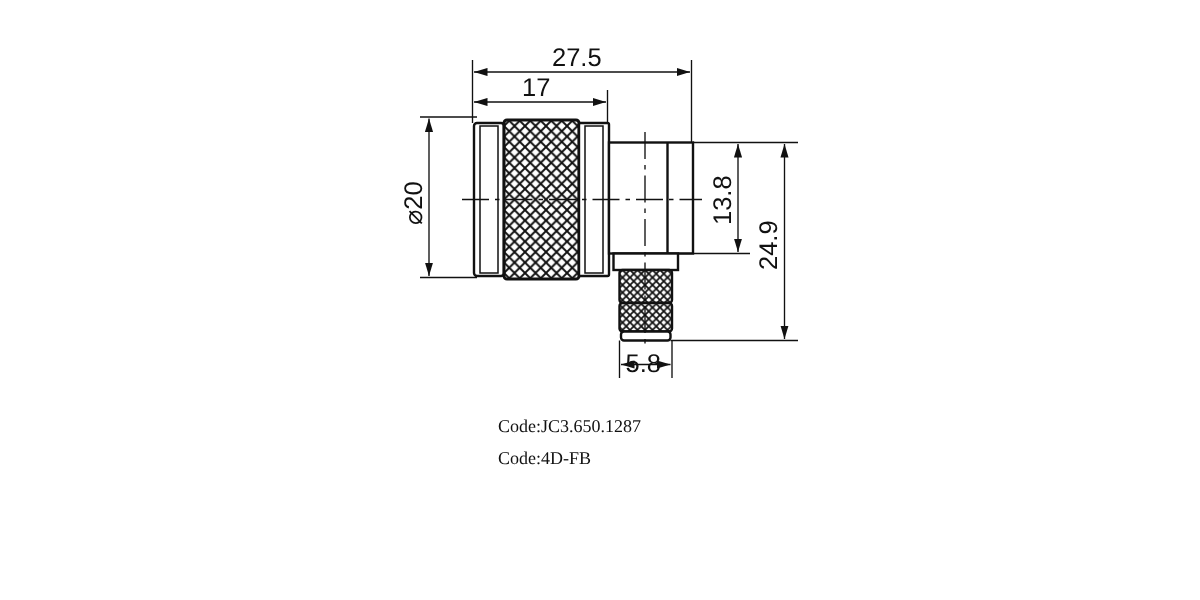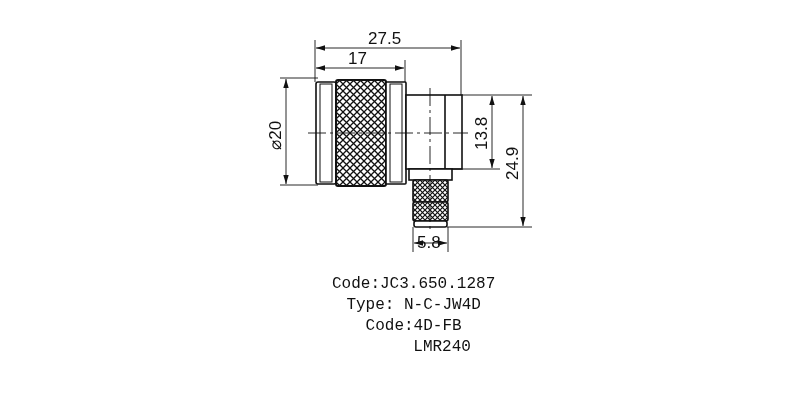--- a/index.html
+++ b/index.html
@@ -1,19 +1,19 @@
 <!DOCTYPE html>
 <html><head>
   <meta charset="utf-8">
   <style>
     html, body { margin: 0; padding: 0; background: #ffffff; }
     body { width: 800px; height: 400px; position: relative; overflow: hidden; font-family: "Liberation Sans", sans-serif; }
     #drawing { position: absolute; left: 0; top: 0; width: 800px; height: 400px; }
     .dimtext { font-family: "Liberation Sans", sans-serif; font-size: 17px; fill: #111; }
-    .spec { position: absolute; left: 332px; font-family: Liberation Mono, monospace; font-size: 16px; color: #111; line-height: 21px; text-align: center; }
+    .spec { position: absolute; left: 332px; font-family: Liberation Serif, serif; font-size: 12px; color: #111; line-height: 21px; }
     .spec-line { white-space: pre; }
   </style>
 </head>
 <body>
 
 <svg id="drawing" viewBox="0 0 800 400" xmlns="http://www.w3.org/2000/svg">
   <defs>
     <pattern id="knurl" width="7" height="7" patternUnits="userSpaceOnUse">
       <rect width="7" height="7" fill="#fff"></rect>
       <path d="M0 0 L7 7 M7 0 L0 7" stroke="#111" stroke-width="1.3"></path>
@@ -75,16 +75,14 @@
   <text class="dimtext" x="368" y="44">27.5</text>
   <text class="dimtext" x="348" y="64">17</text>
   <text class="dimtext" transform="translate(281,150) rotate(-90)">⌀20</text>
   <text class="dimtext" transform="translate(487,150) rotate(-90)">13.8</text>
   <text class="dimtext" transform="translate(518,180) rotate(-90)">24.9</text>
   <text class="dimtext" x="417" y="248">5.8</text>
 </svg>
 
 <div class="spec" style="top:274px;">
   <div class="spec-line">Code:JC3.650.1287</div>
-  <div class="spec-line">Type: N-C-JW4D</div>
   <div class="spec-line">Code:4D-FB</div>
-  <div class="spec-line" style="padding-left:57px;">LMR240</div>
 </div>
 
 </body></html>

